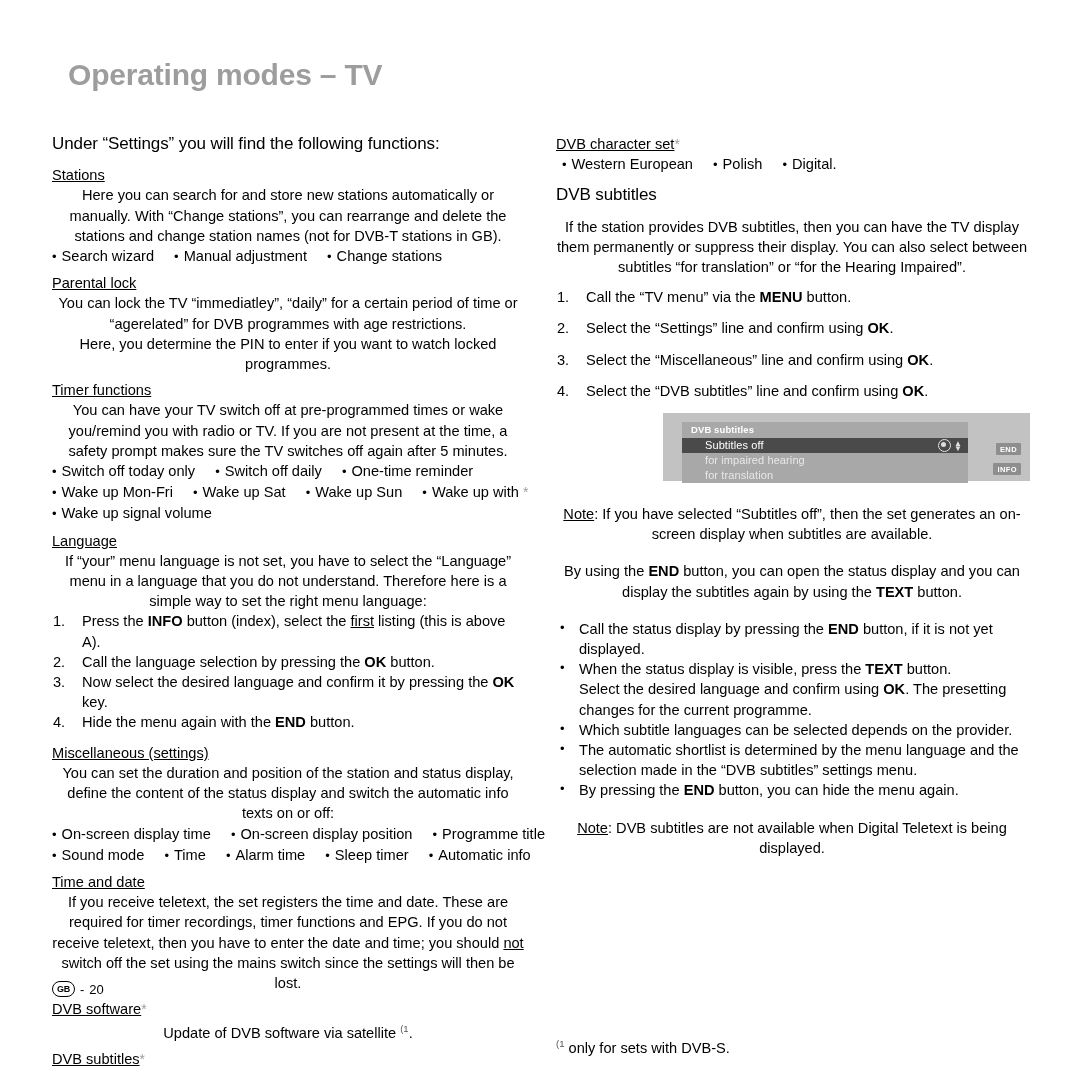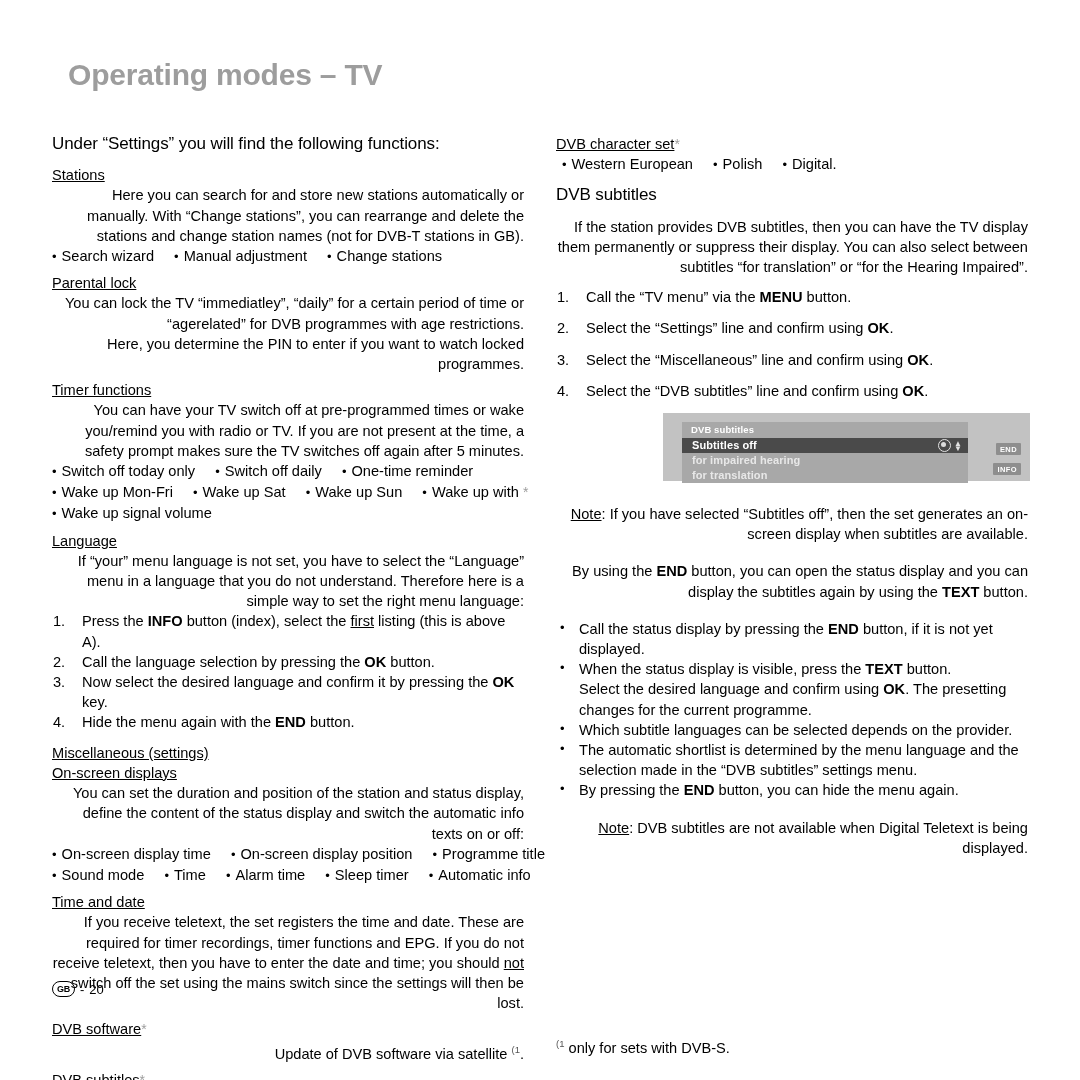--- a/index.html
+++ b/index.html
@@ -50,21 +50,21 @@
     font-weight: normal;
     margin: 0 0 11px 0;
     letter-spacing: -0.1px;
   }
   .sub-head-wrap {
     margin: 0;
     line-height: 20.2px;
   }
   .para {
     margin: 0;
-    text-align: right;
+    text-align: center;
   }
   .gap { height: 10px; }
   .gap-sm { height: 6px; }
   .gap-lg { height: 17px; }
 
   .star {
     color: #9d9d9d;
     font-size: 14px;
   }
   .sup {
@@ -138,24 +138,24 @@
   .tv-menu-title {
     color: #ffffff;
     font-size: 9.5px;
     font-weight: bold;
     padding: 2px 0 2px 9px;
     line-height: 12px;
     letter-spacing: 0.1px;
   }
   .tv-row {
     font-size: 11px;
-    font-weight: bold;
+    font-weight: normal;
     color: #e8e8e8;
     line-height: 13px;
-    padding: 1px 0 1px 10px;
+    padding: 1px 0 1px 23px;
     position: relative;
     letter-spacing: 0.1px;
   }
   .tv-row.selected {
     background: #4a4a4a;
     color: #ffffff;
   }
   .tv-row .row-icons {
     position: absolute;
     right: 6px;
@@ -310,23 +310,20 @@
         </li>
       </ul>
     </div>
 
     <div class="gap"></div>
 
     <div class="block">
       <div class="sub-head-wrap">
         <span class="uline">Miscellaneous (settings)</span>
       </div>
-      <div class="sub-head-wrap">
-        <span class="uline">On-screen displays</span>
-      </div>
       <div class="para">You can set the duration and position of the station and status display, define the content of the status display and switch the automatic info texts on or off:</div>
       <div class="bullet-line">
         <span class="bi dot">On-screen display time</span>
         <span class="bi dot">On-screen display position</span>
         <span class="bi dot">Programme title</span>
       </div>
       <div class="bullet-line">
         <span class="bi dot">Sound mode</span>
         <span class="bi dot">Time</span>
         <span class="bi dot">Alarm time</span>

